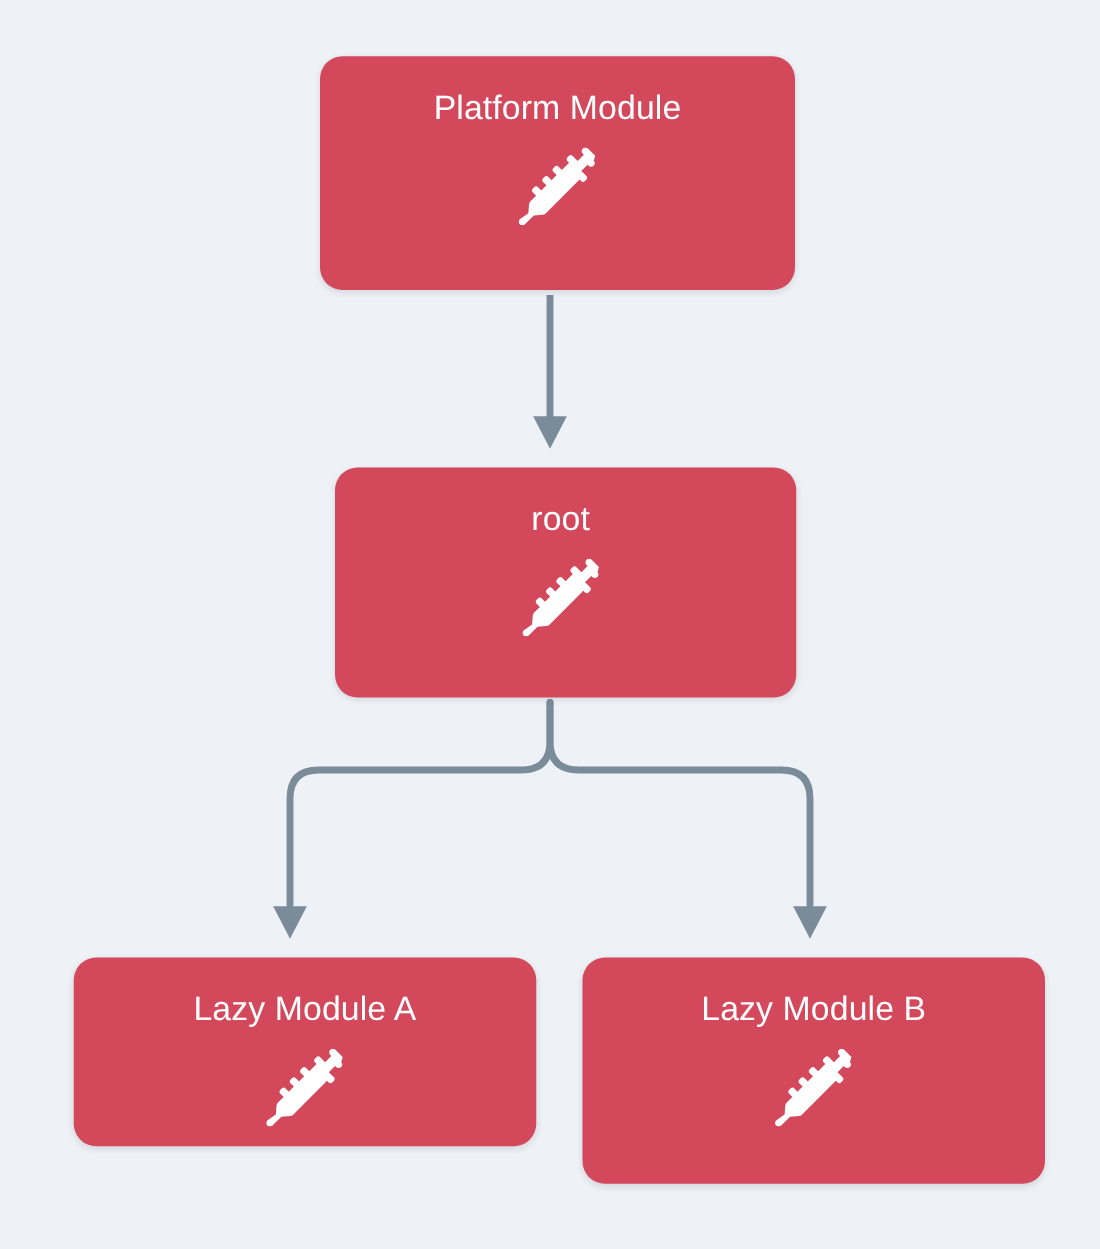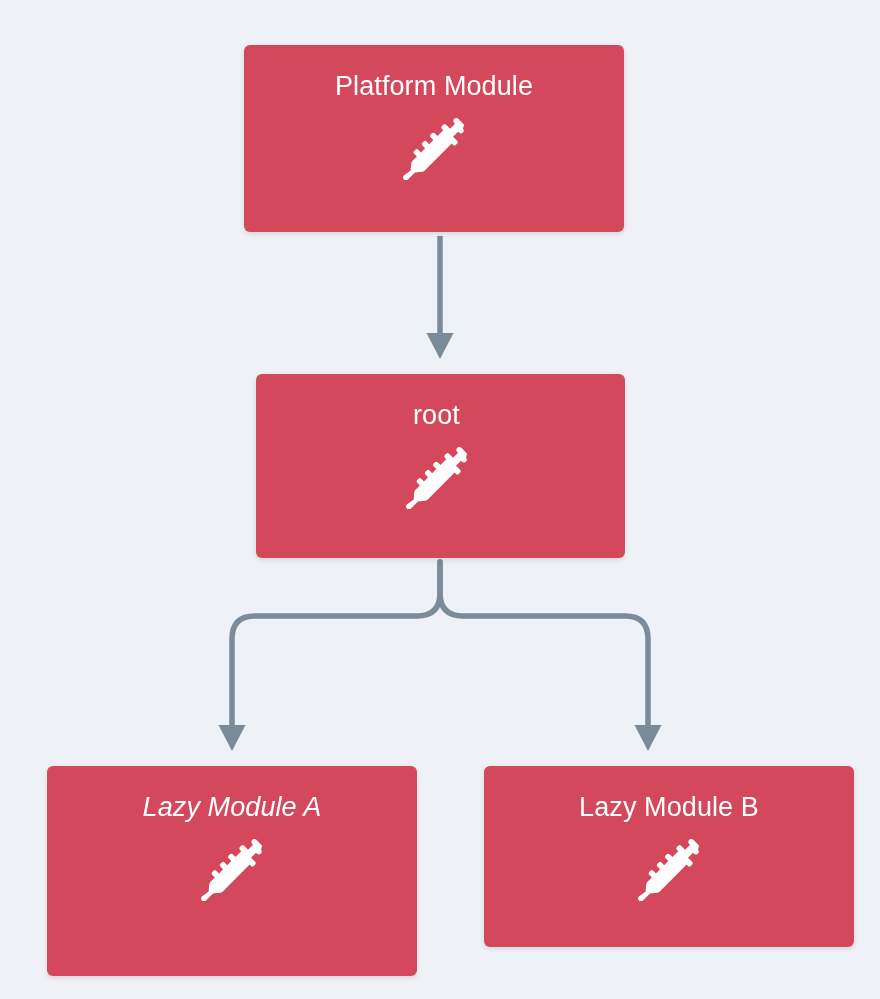--- a/index.html
+++ b/index.html
@@ -25,27 +25,28 @@
     left: 0;
     top: 0;
     width: 880px;
     height: 999px;
     pointer-events: none;
   }
   .node-box {
     position: absolute;
     box-sizing: border-box;
     background: #d4485c;
-    border-radius: 6px;
+    border-radius: 18px;
     box-shadow: 0 2px 5px rgba(40, 55, 75, 0.13);
     display: flex;
     flex-direction: column;
     justify-content: flex-start;
     padding-top: 26px;
     color: #ffffff;
+    margin-left: 12px;
   }
   .node-label {
     font-size: 27px;
     font-weight: 500;
     line-height: 1.15;
     color: #ffffff;
     letter-spacing: 0.1px;
     white-space: nowrap;
     text-align: center;
   }
@@ -76,25 +77,24 @@
   #node-root .node-inner {
     display: flex;
     flex-direction: column;
     align-items: center;
     transform: translateX(-4px);
   }
   #node-lazy-module-a {
     left: 47px;
     top: 766px;
     width: 370px;
-    height: 210px;
-    font-style: italic;
+    height: 151px;
   }
   #node-lazy-module-b {
-    left: 484px;
+    left: 454px;
     top: 766px;
     width: 370px;
     height: 181px;
   }
   .node-inner {
     display: flex;
     flex-direction: column;
     align-items: center;
   }
 </style>

